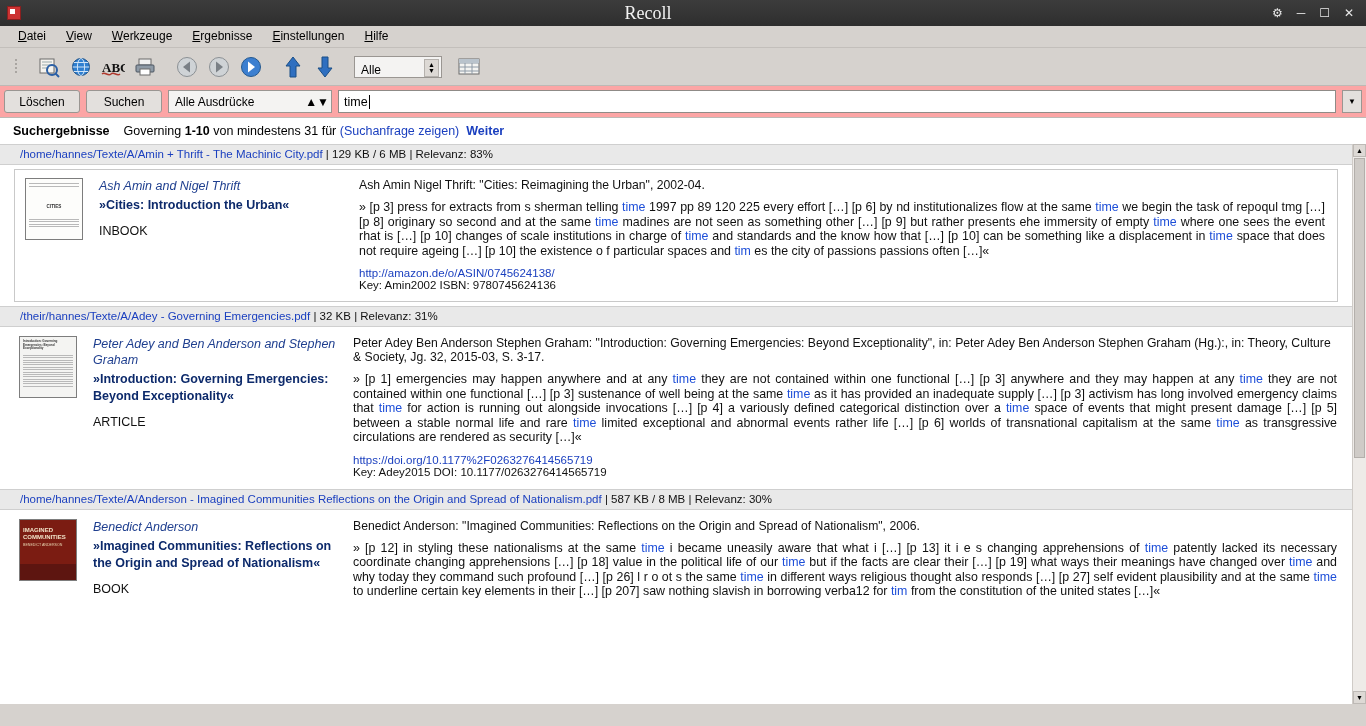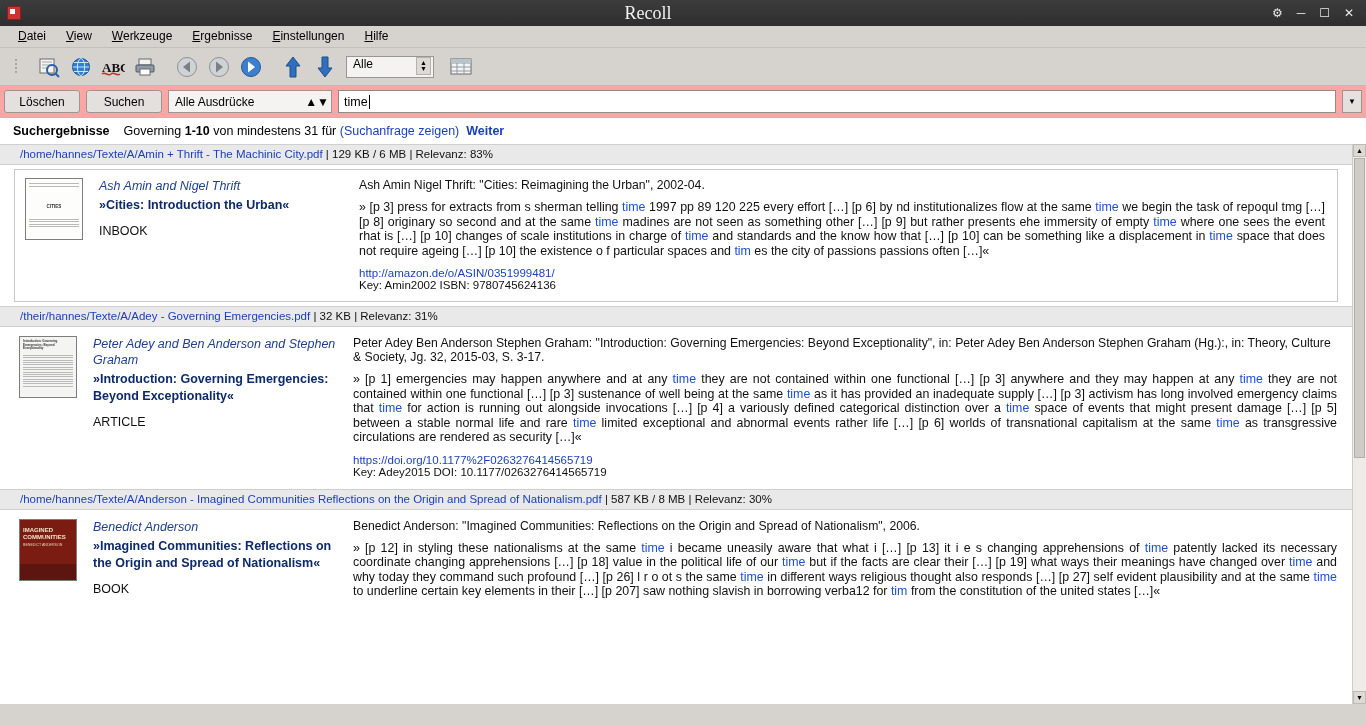--- a/index.html
+++ b/index.html
@@ -64,24 +64,24 @@
     width: 30px; height: 30px;
     display: flex; align-items: center; justify-content: center;
     border: 1px solid transparent; border-radius: 2px;
   }
   .tbtn svg { display: block; }
   .tsep { width: 8px; }
   .combo {
     height: 22px; min-width: 88px;
     background: #f4f3f2;
     border: 1px solid #9a9692;
-    display: flex; align-items: flex-start;
+    display: flex; align-items: flex-end;
     padding: 0 2px 0 6px;
     font-size: 12px;
-    margin-left: 4px;
+    margin-left: 12px;
   }
   .combo .lbl { flex: 1; }
   .combo .arrows {
     width: 15px; height: 18px;
     background: #ddd9d5;
     border: 1px solid #b5b1ad;
     display: flex; flex-direction: column;
     align-items: center; justify-content: center;
     line-height: 6px; font-size: 7px;
   }
@@ -382,21 +382,21 @@
       </div>
       <div class="metacol">
         <div class="authors">Ash Amin and Nigel Thrift</div>
         <div class="doctitle">»Cities: Introduction the Urban«</div>
         <div class="doctype">INBOOK</div>
       </div>
       <div class="abscol">
         <div class="absline">Ash Amin Nigel Thrift: "Cities: Reimagining the Urban", 2002-04.</div>
         <div class="snippet"><span>» [p 3] press for extracts from s sherman telling </span><span class="hl">time</span><span> 1997 pp 89 120 225 every effort […] [p 6] by nd institutionalizes flow at the same </span><span class="hl">time</span><span> we begin the task of repoqul tmg […] [p 8] originary so second and at the same </span><span class="hl">time</span><span> madines are not seen as something other […] [p 9] but rather presents ehe immersity of empty </span><span class="hl">time</span><span> where one sees the event rhat is […] [p 10] changes of scale institutions in charge of </span><span class="hl">time</span><span> and standards and the know how that […] [p 10] can be something like a displacement in </span><span class="hl">time</span><span> space that does not require ageing […] [p 10] the existence o f particular spaces and </span><span class="hl">tim</span><span> es the city of passions passions often […]«</span></div>
         <div class="linkline">
-          <a href="#">http://amazon.de/o/ASIN/0351999481/</a>
+          <a href="#">http://amazon.de/o/ASIN/0745624138/</a>
         </div>
         <div class="keyline">Key: Amin2002 ISBN: 9780745624136</div>
       </div>
     </div>
 
     <div class="pathbar">
       <a href="#">/their/hannes/Texte/A/Adey - Governing Emergencies.pdf</a>
       <span class="meta">| 32 KB | Relevanz: 31%</span>
     </div>
     <div class="entry">

